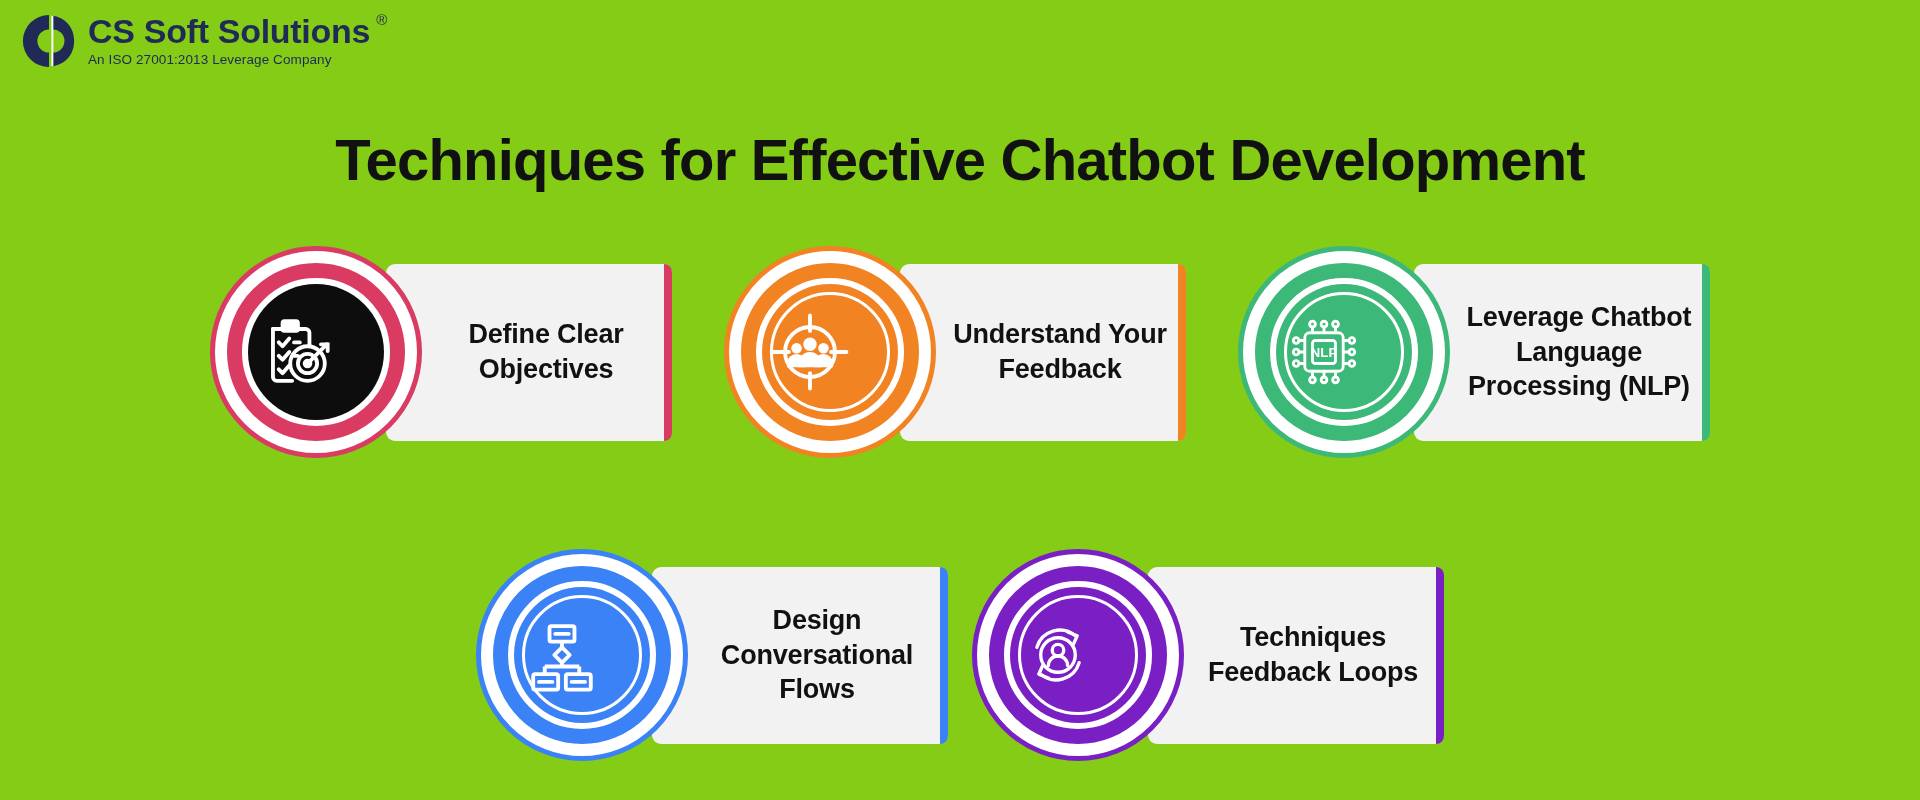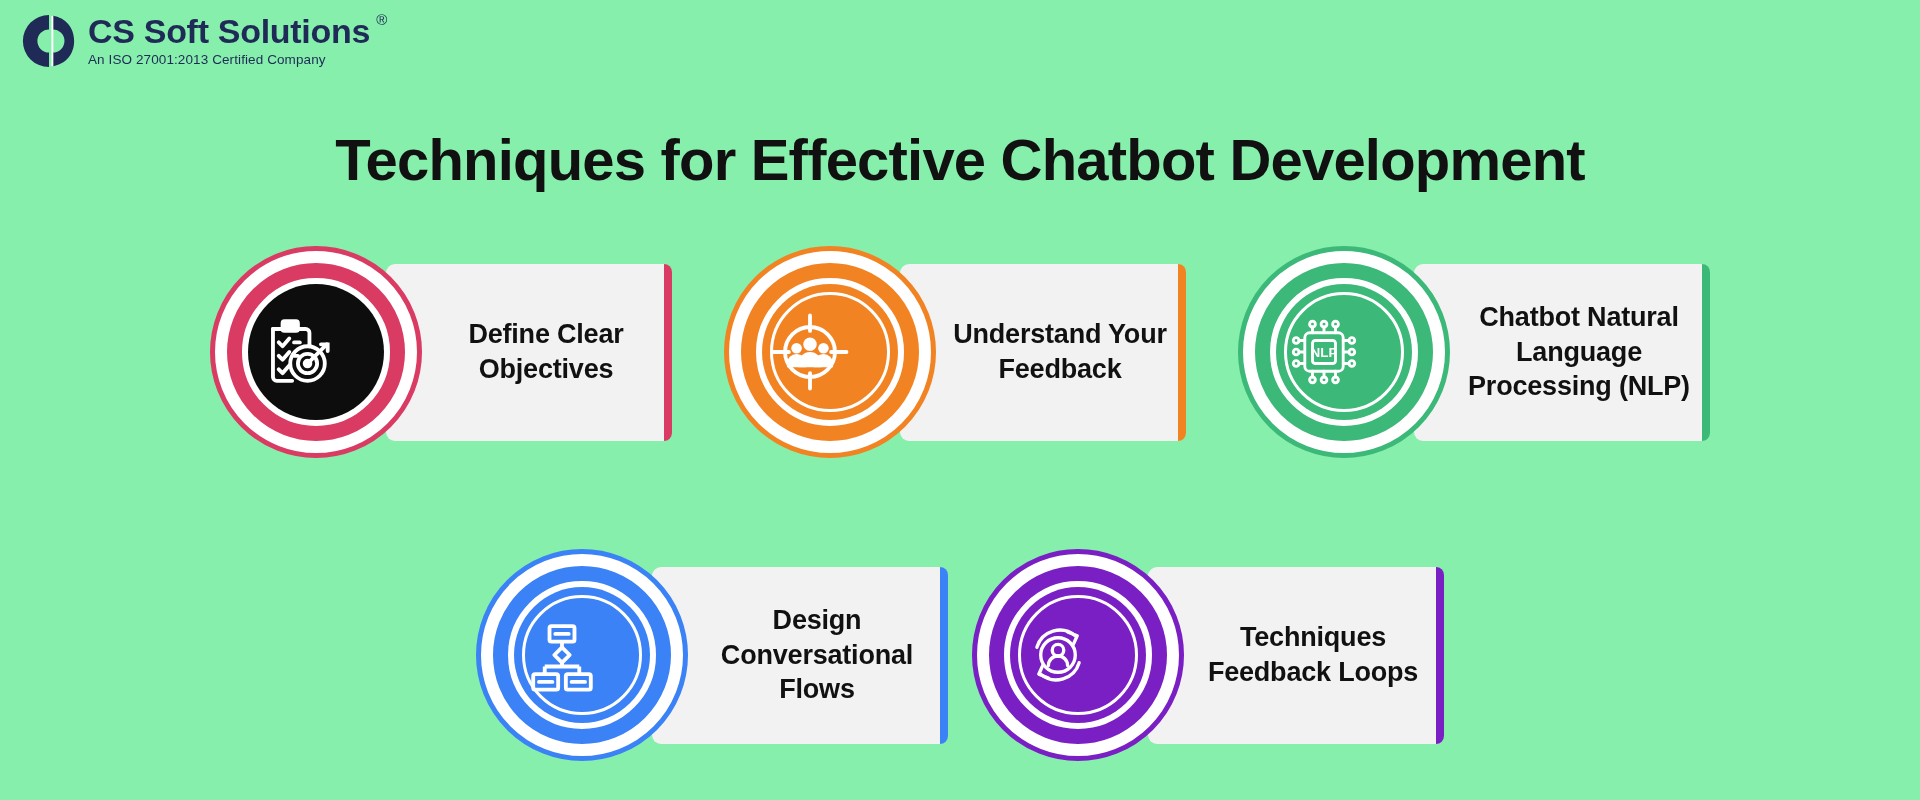--- a/index.html
+++ b/index.html
@@ -5,21 +5,21 @@
   * { box-sizing: border-box; margin: 0; padding: 0; }
 
   html, body {
     width: 1920px;
     height: 800px;
     background: #ffffff;
     font-family: "Liberation Sans", sans-serif;
     overflow: hidden;
   }
 
-  #page { position: relative; width: 1920px; height: 800px; background: #86efac; }
+  #page { position: relative; width: 1920px; height: 800px; background: #84cc16; }
 
   
   #logo-block {
     position: absolute;
     left: 20px;
     top: 12px;
     display: flex;
     align-items: flex-start;
     gap: 10px;
   }
@@ -175,21 +175,21 @@
       <path d="M30 3 A27 27 0 0 0 30 57 L30 42 A12 12 0 0 1 30 18 Z" fill="#1F2A56"></path>
       <path d="M33 3 A27 27 0 0 1 33 57 L33 3 Z" fill="none"></path>
       <path d="M34 4 C47 6 56 16 56 30 C56 44 47 54 34 56 L34 42 A12 12 0 0 0 34 18 Z" fill="#1F2A56"></path>
       <path d="M33.5 4 L33.5 56" stroke="#ffffff" stroke-width="2" fill="none"></path>
     </svg>
     <div id="logo-text-wrap">
       <div id="logo-wordmark">
         <span>CS Soft Solutions</span>
         <span id="logo-reg">®</span>
       </div>
-      <div id="logo-tagline">An ISO 27001:2013 Certified Company</div>
+      <div id="logo-tagline">An ISO 27001:2013 Leverage Company</div>
     </div>
   </div>
 
   <h1 id="page-title">Techniques for Effective Chatbot Development</h1>
 
   <div id="card-row-1" class="card-row">
 
     <div class="card-unit w-1" style="--accent:#D93B63; --disc:#0D0D0D;">
       <div class="circle-stack">
         <div class="ring-outer"></div>
@@ -279,21 +279,21 @@
               <circle cx="21" cy="62" r="3"></circle>
               <circle cx="79" cy="38" r="3"></circle>
               <circle cx="79" cy="50" r="3"></circle>
               <circle cx="79" cy="62" r="3"></circle>
             </g>
             <text x="50" y="55" text-anchor="middle" fill="#ffffff" font-family="Liberation Sans, sans-serif" font-size="14" font-weight="700">NLP</text>
           </svg>
         </div>
       </div>
       <div class="card-panel">
-        <div class="card-label">Chatbot Natural Language Processing (NLP)</div>
+        <div class="card-label">Leverage Chatbot Language Processing (NLP)</div>
       </div>
     </div>
   </div>
 
   <div id="card-row-2" class="card-row">
 
     <div class="card-unit w-4" style="--accent:#3B82F6; --disc:#3B82F6;">
       <div class="circle-stack">
         <div class="ring-outer"></div>
         <div class="ring-thick"></div>

